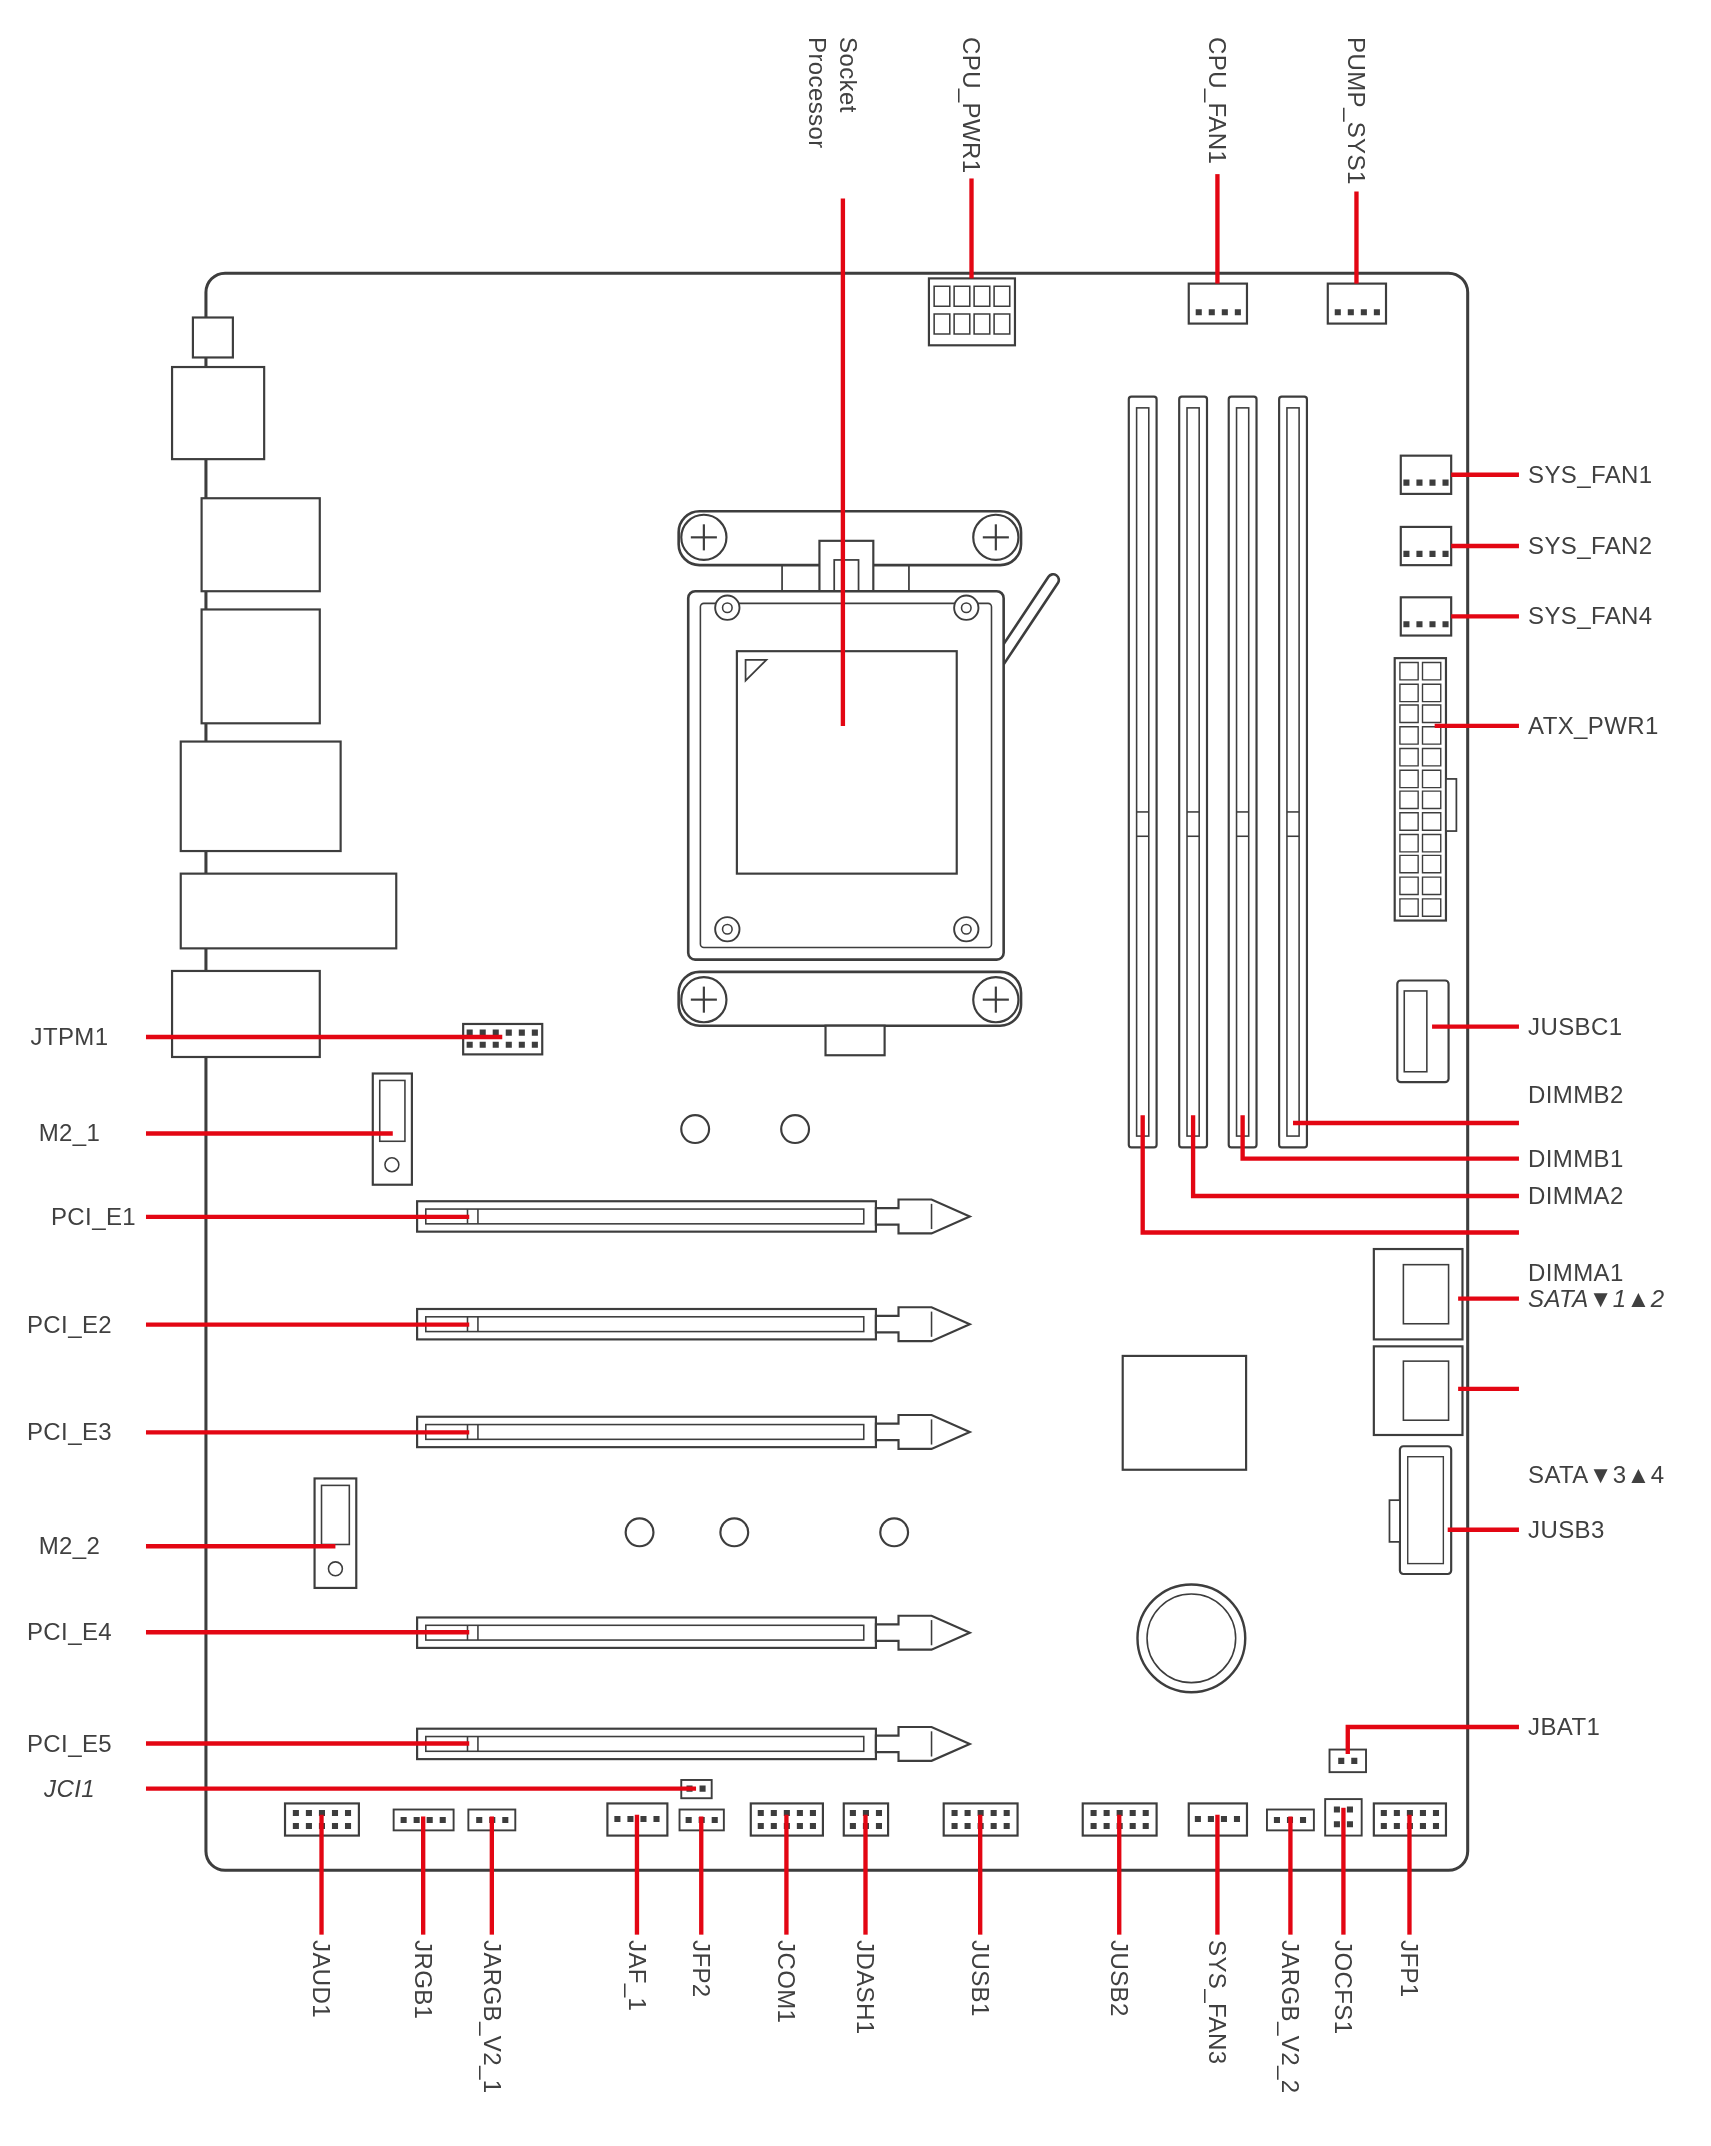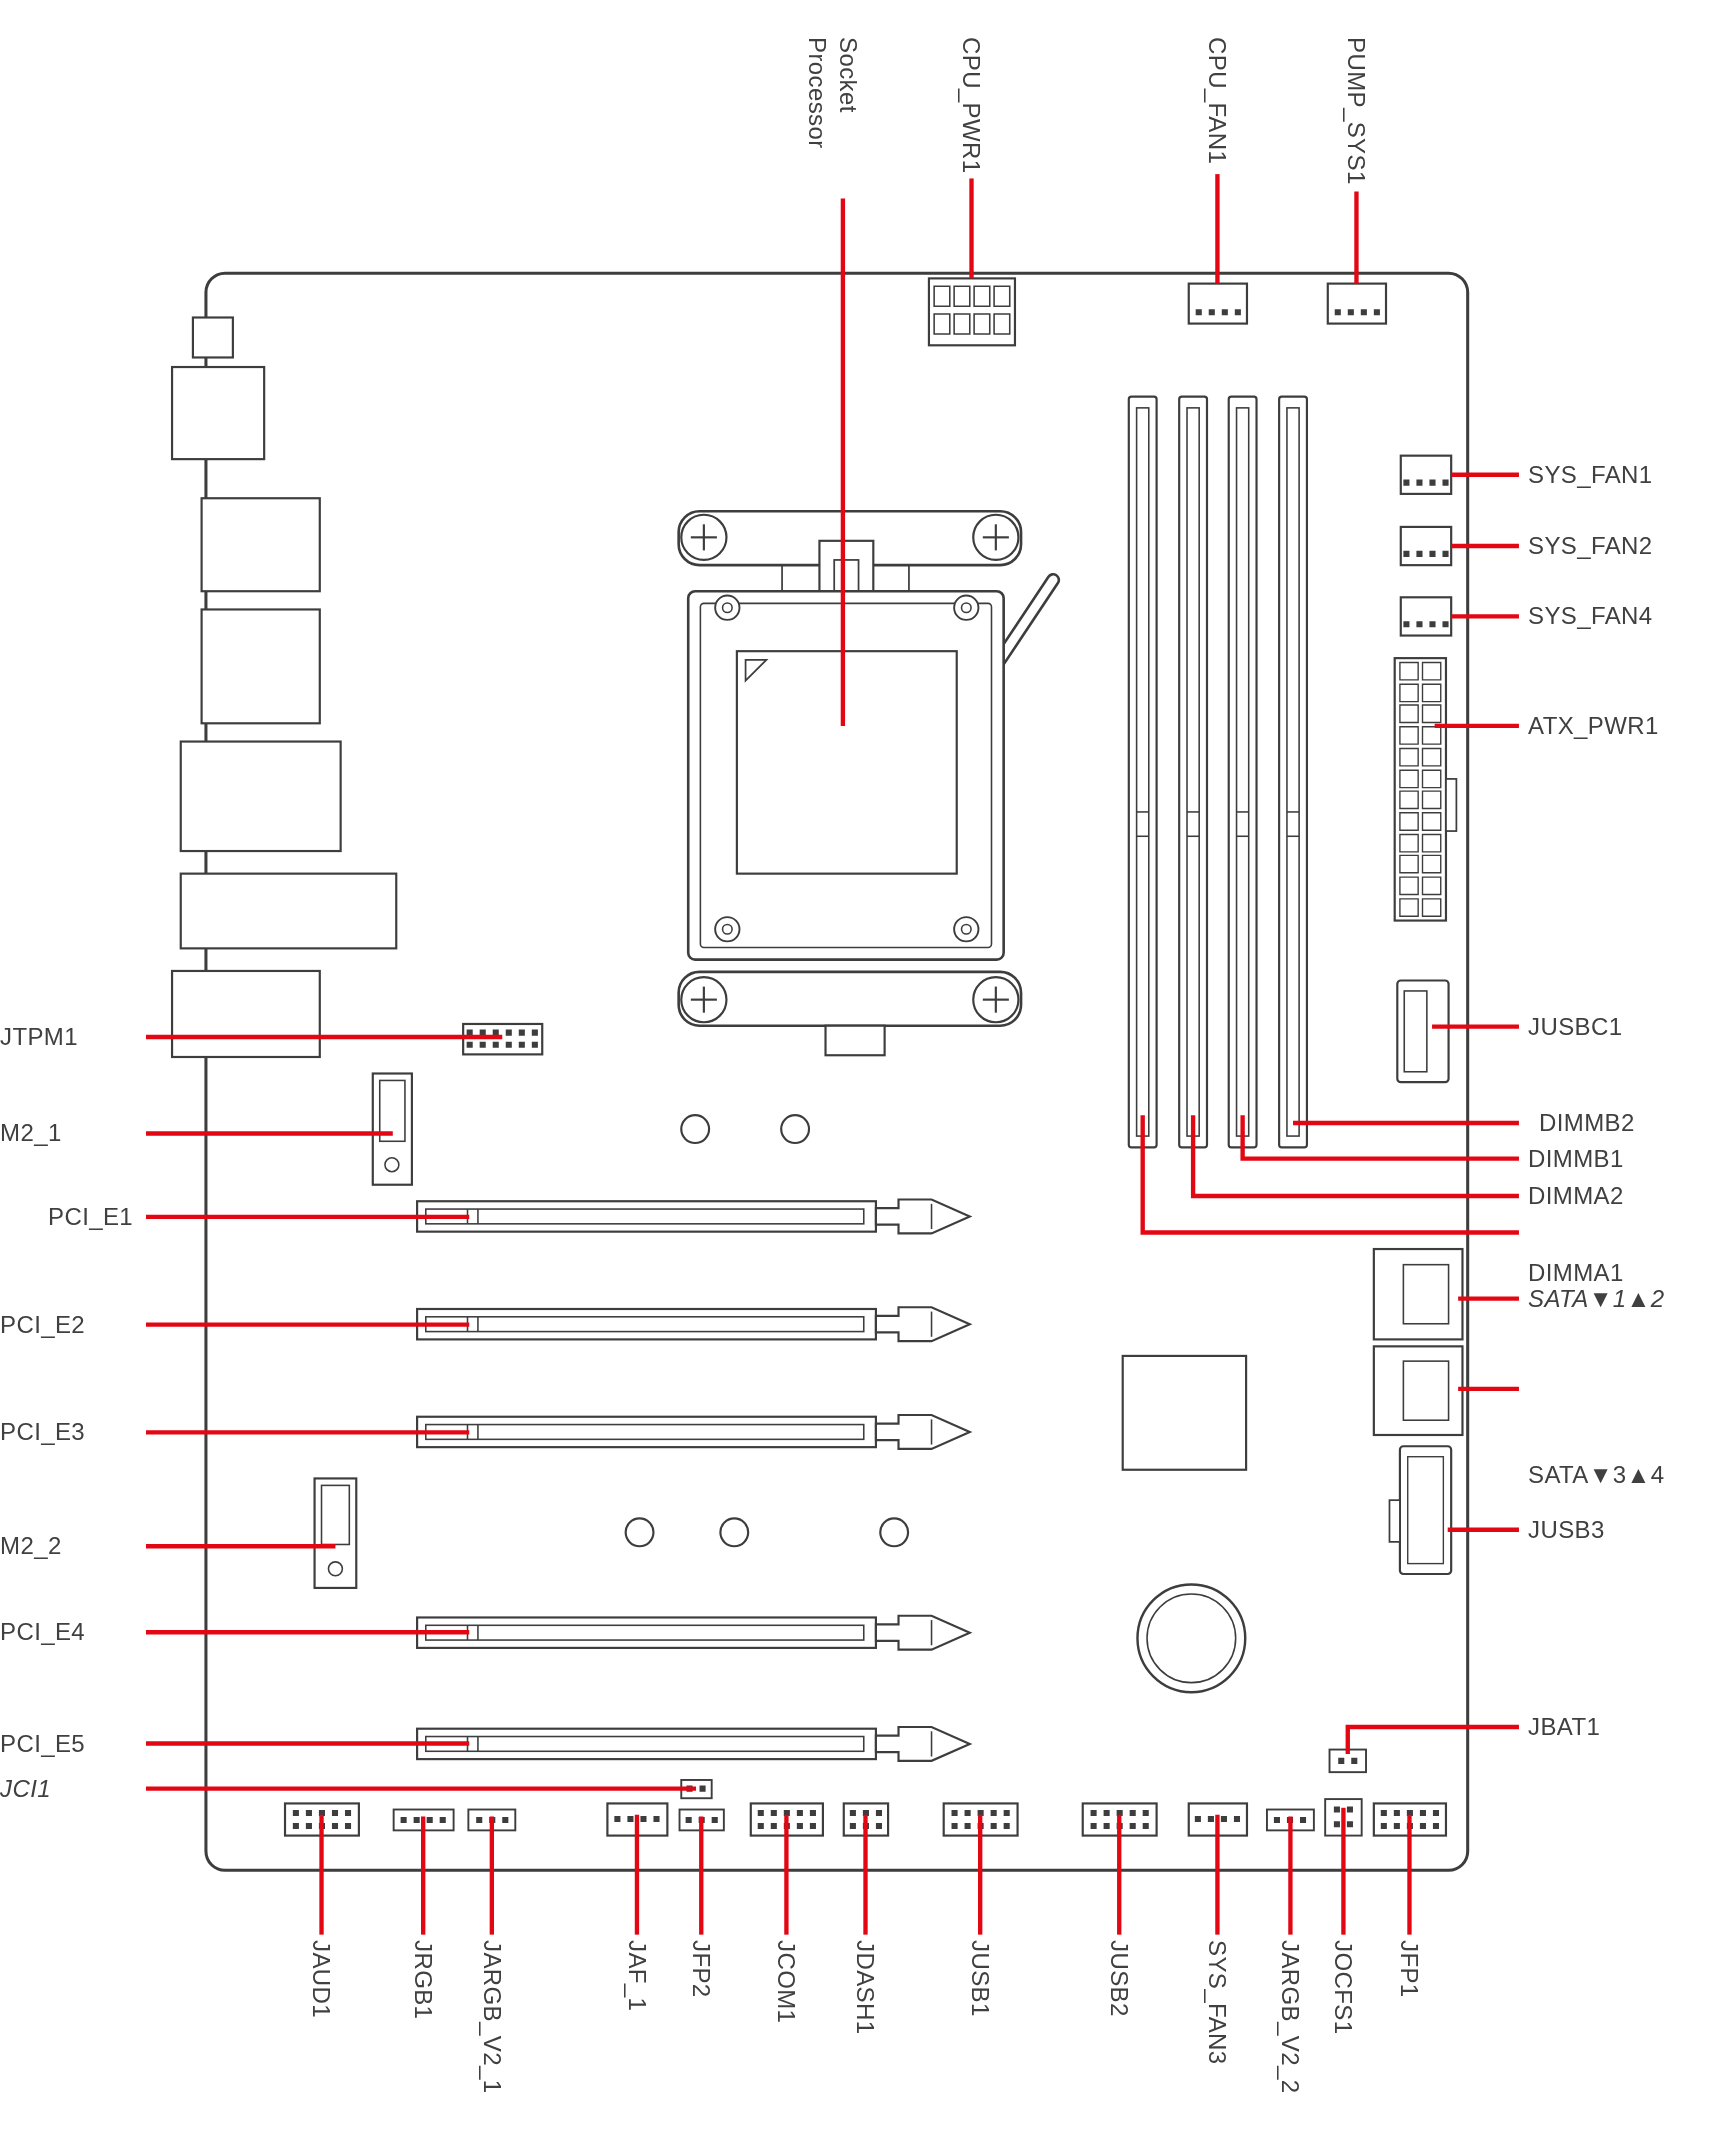--- a/index.html
+++ b/index.html
@@ -1,21 +1,21 @@
 <!DOCTYPE html>
 <html style="font-size:14px"><head>
 <meta charset="utf-8">
 <style>
   * { margin:0; padding:0; box-sizing:border-box; }
   html,body { background:#ffffff; }
   body { font-family:"Liberation Sans","DejaVu Sans",sans-serif; }
   #stage { position:relative; width:1711px; height:2147px; background:#ffffff; overflow:hidden; }
   #stage > svg { position:absolute; left:0; top:0; }
   .lbl { position:absolute; font-size:24px; line-height:29px; color:#404040; white-space:nowrap; letter-spacing:0.4px; }
-  .lbl-left  { left:0; width:139px; text-align:left; }
+  .lbl-left  { left:0; width:139px; text-align:center; }
   .lbl-right { left:1528px; }
   .vlbl { transform-origin:0 0; transform:rotate(90deg); }
 </style>
 </head>
 <body>
 
 <div id="stage">
 
 <svg width="1711" height="2147" viewBox="0 0 1969 2470" xmlns="http://www.w3.org/2000/svg">
   <defs>
@@ -292,21 +292,21 @@
 <div class="lbl vlbl" style="left:863px; top:37px;">Socket</div>
 <div class="lbl vlbl" style="left:986px; top:37px;">CPU_PWR1</div>
 <div class="lbl vlbl" style="left:1232px; top:37px;">CPU_FAN1</div>
 <div class="lbl vlbl" style="left:1371px; top:37px;">PUMP_SYS1</div>
 
 <div class="lbl lbl-right" style="top:460px;">SYS_FAN1</div>
 <div class="lbl lbl-right" style="top:531px;">SYS_FAN2</div>
 <div class="lbl lbl-right" style="top:601px;">SYS_FAN4</div>
 <div class="lbl lbl-right" style="top:711px;">ATX_PWR1</div>
 <div class="lbl lbl-right" style="top:1012px;">JUSBC1</div>
-<div class="lbl lbl-right" style="top:1108px;margin-left:11px;">DIMMB2</div>
+<div class="lbl lbl-right" style="top:1080px;">DIMMB2</div>
 <div class="lbl lbl-right" style="top:1144px;">DIMMB1</div>
 <div class="lbl lbl-right" style="top:1181px;">DIMMA2</div>
 <div class="lbl lbl-right" style="top:1258px;">DIMMA1</div>
 <div class="lbl lbl-right" style="top:1284px;font-style:italic;">SATA▼1▲2</div>
 <div class="lbl lbl-right" style="top:1440px;margin-top:20px;">SATA▼3▲4</div>
 <div class="lbl lbl-right" style="top:1515px;">JUSB3</div>
 <div class="lbl lbl-right" style="top:1712px;">JBAT1</div>
 
 <div class="lbl lbl-left" style="top:1022px;">JTPM1</div>
 <div class="lbl lbl-left" style="top:1118px;">M2_1</div>

